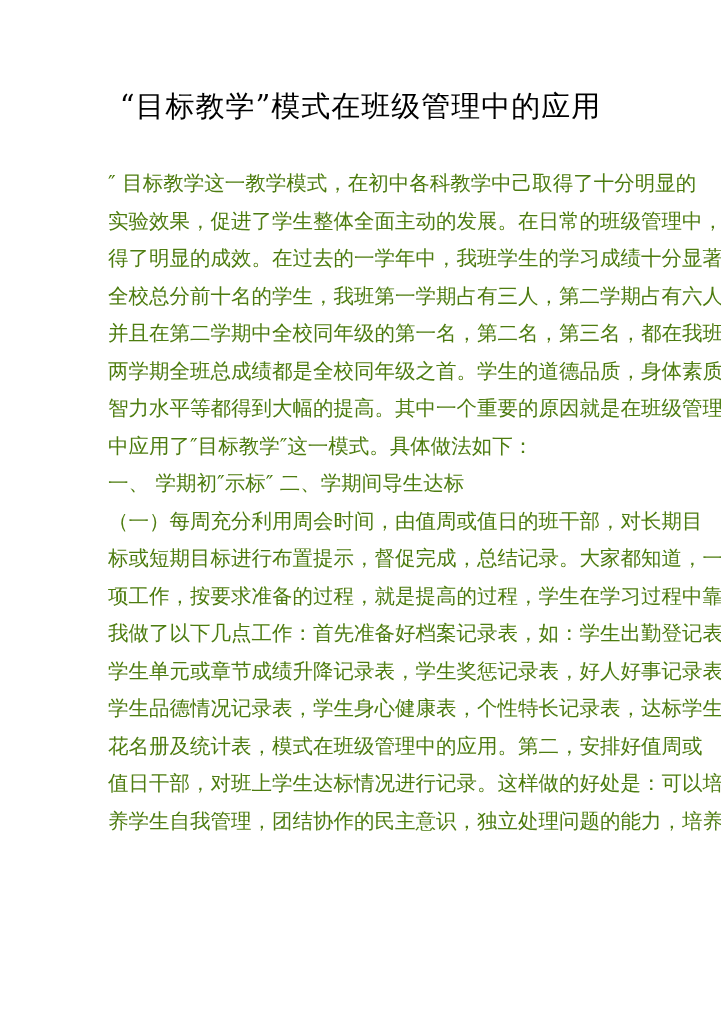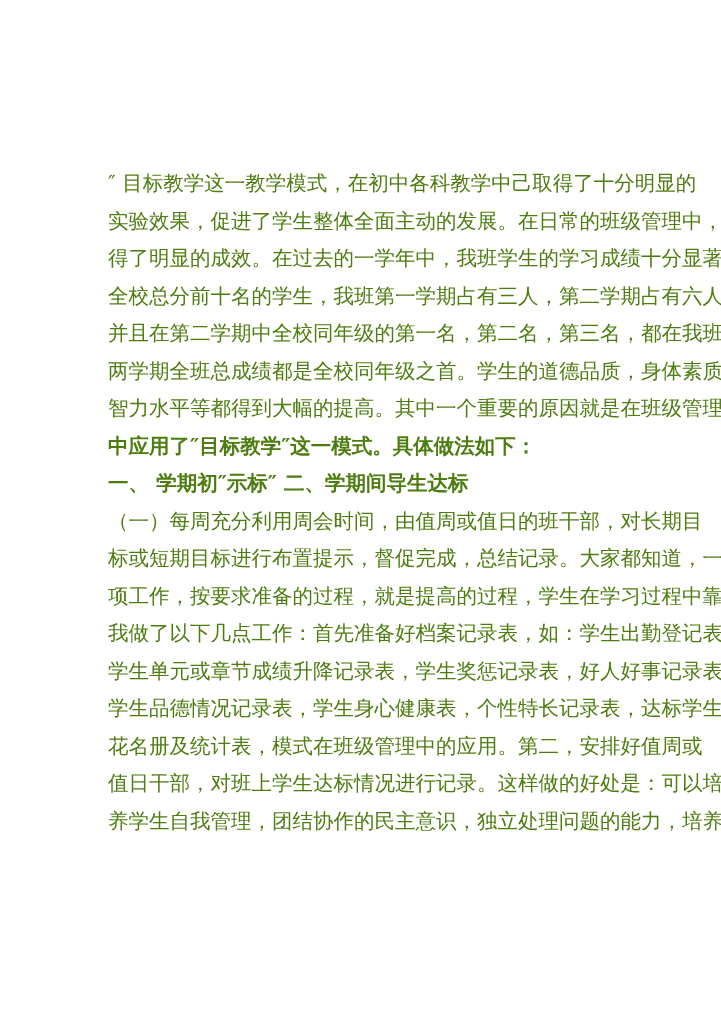--- a/index.html
+++ b/index.html
@@ -46,30 +46,30 @@
       height: 37.5px;
       line-height: 37.5px;
       font-size: 20.5px;
       white-space: nowrap;
       text-align: justify;
       text-align-last: justify;
       color: #4d7c0f;
     }
     .line.short {
       text-align-last: left;
-      font-weight: bold;
     }
     .line.indent-heading {
       padding-left: 0;
     }
   </style>
 </head>
 <body>
 
 <div class="page">
+  <div class="title">“目标教学”模式在班级管理中的应用</div>
 
   <div class="body">
     <span class="line">″ 目标教学这一教学模式，在初中各科教学中己取得了十分明显的</span>
     <span class="line">实验效果，促进了学生整体全面主动的发展。在日常的班级管理中，</span>
     <span class="line">得了明显的成效。在过去的一学年中，我班学生的学习成绩十分显著。</span>
     <span class="line">全校总分前十名的学生，我班第一学期占有三人，第二学期占有六人。</span>
     <span class="line">并且在第二学期中全校同年级的第一名，第二名，第三名，都在我班。</span>
     <span class="line">两学期全班总成绩都是全校同年级之首。学生的道德品质，身体素质，</span>
     <span class="line">智力水平等都得到大幅的提高。其中一个重要的原因就是在班级管理</span>
     <span class="line short">中应用了″目标教学″这一模式。具体做法如下：</span>

